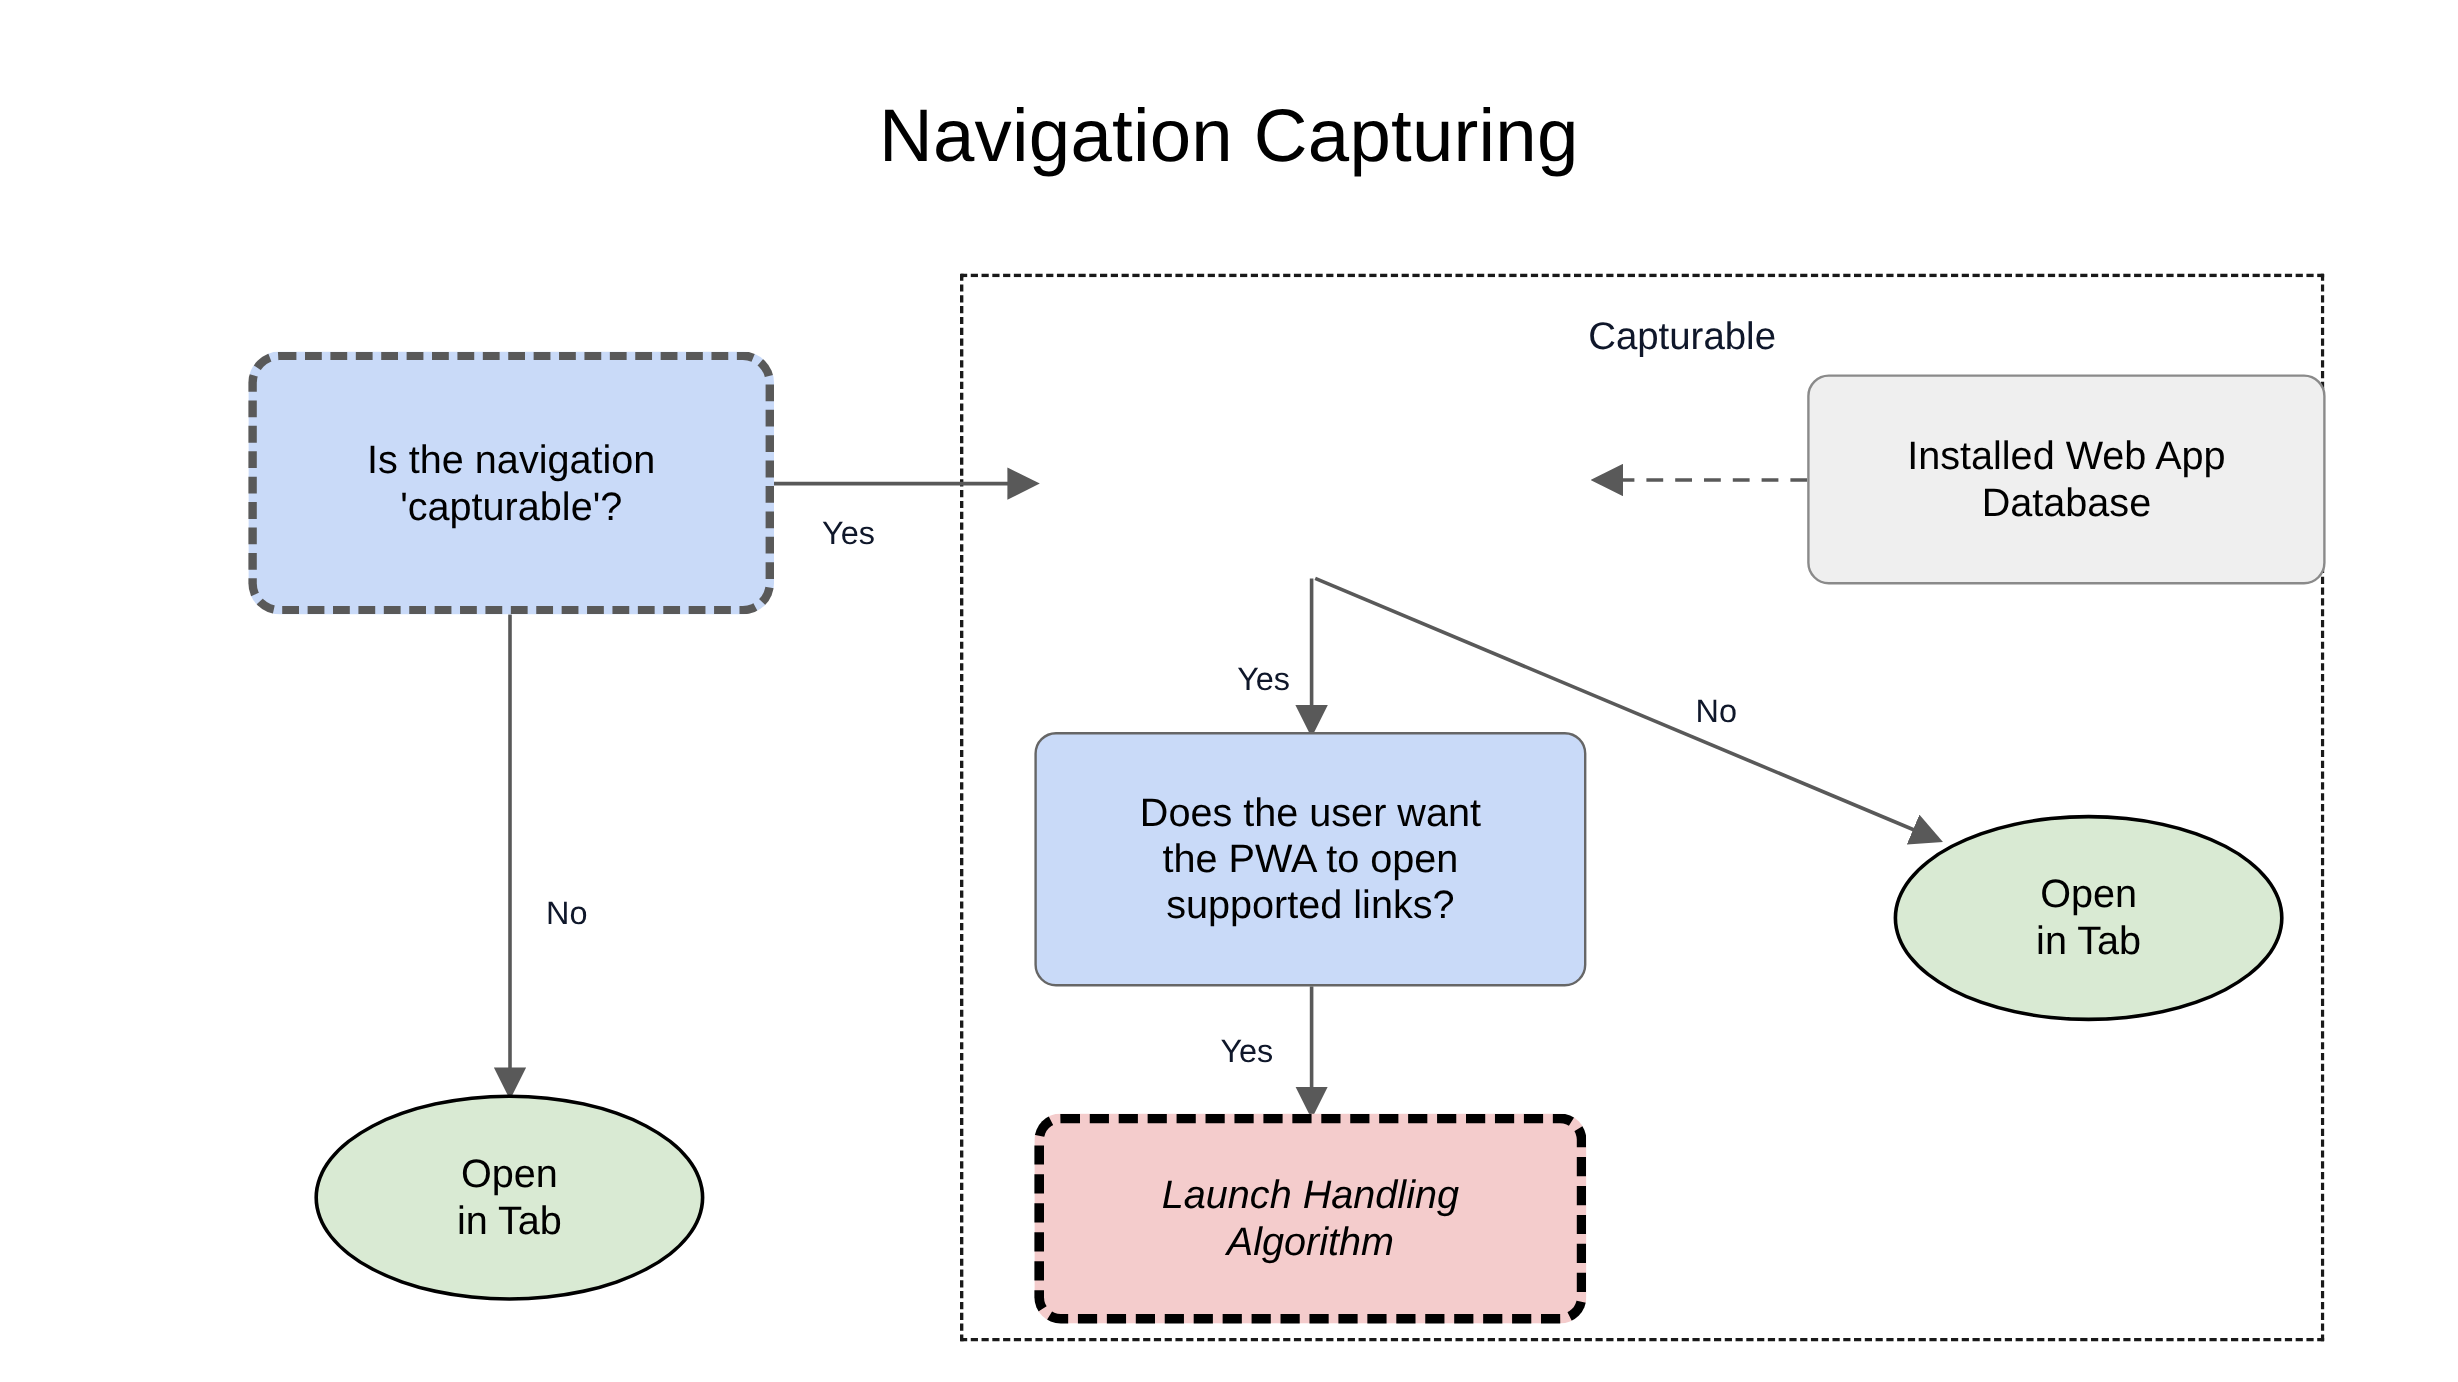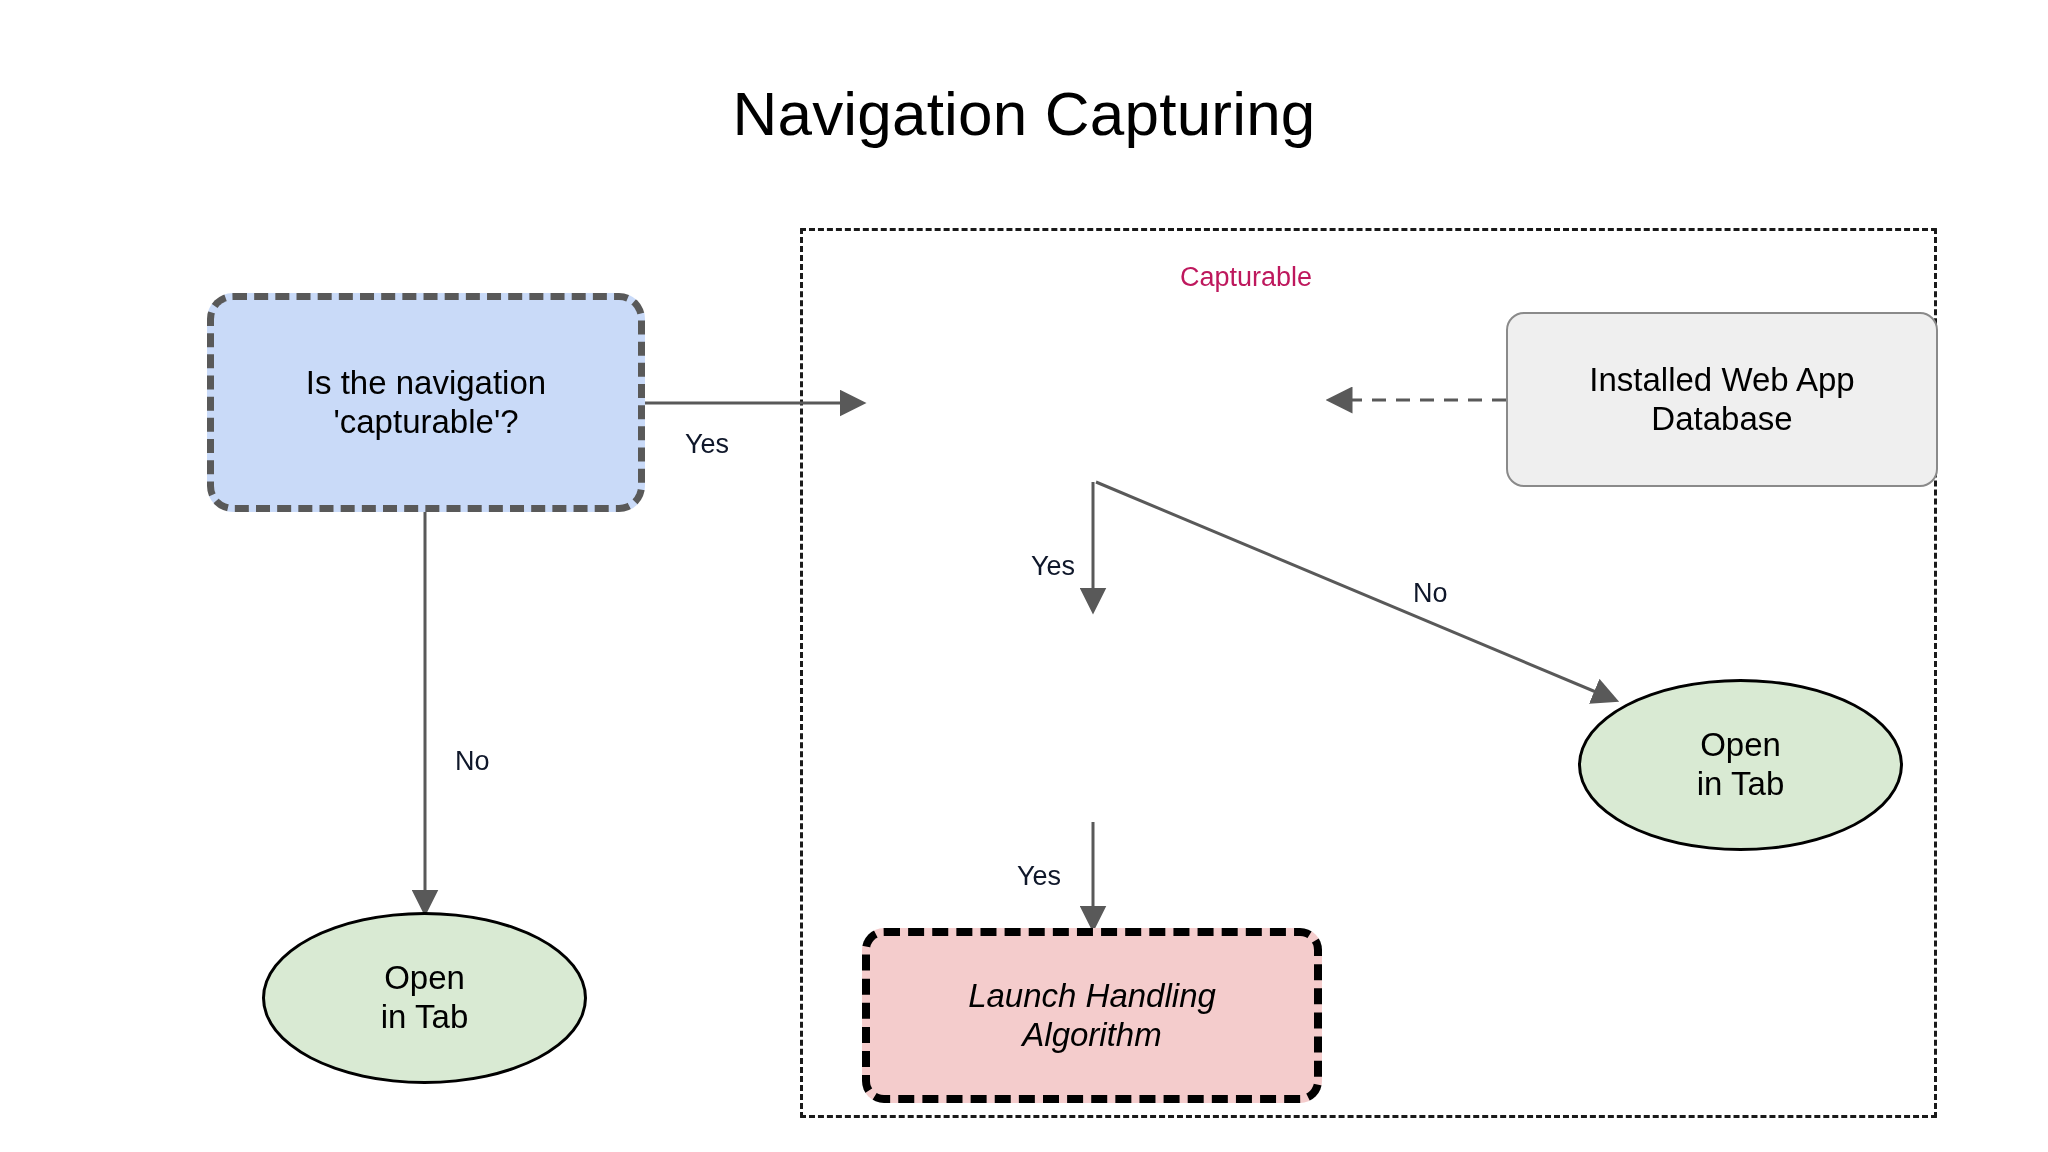--- a/index.html
+++ b/index.html
@@ -45,24 +45,24 @@
 
   .group-box {
     position: absolute;
     border: 3px dashed #1a1a1a;
     box-sizing: border-box;
     background: transparent;
     border-radius: 1px;
   }
   .group-label {
     position: absolute;
-    font-size: 27px;
-    color: #be185d;
+    font-size: 32px;
+    color: #0f172a;
     white-space: nowrap;
-    text-align: left;
+    text-align: right;
   }
 
   .node {
     position: absolute;
     box-sizing: border-box;
     display: flex;
     align-items: center;
     justify-content: center;
     text-align: center;
     color: #000000;
@@ -157,20 +157,25 @@
     <span class="node-text">Is the navigation
 'capturable'?</span>
   </div>
 
 
   <div class="node rect rect-db" style="left:1506px; top:312px; width:432px; height:175px;">
     <span class="node-text">Installed Web App
 Database</span>
   </div>
 
+  <div class="node rect rect-solid-gray" style="left:862px; top:610px; width:460px; height:212px;">
+    <span class="node-text">Does the user want
+the PWA to open
+supported links?</span>
+  </div>
 
   <div class="node rect rect-dashed-black" style="left:862px; top:928px; width:460px; height:175px;">
     <span class="node-text">Launch Handling
 Algorithm</span>
   </div>
 
   <div class="node ellipse" style="left:262px; top:912px; width:325px; height:172px;">
     <span class="node-text">Open
 in Tab</span>
   </div>

